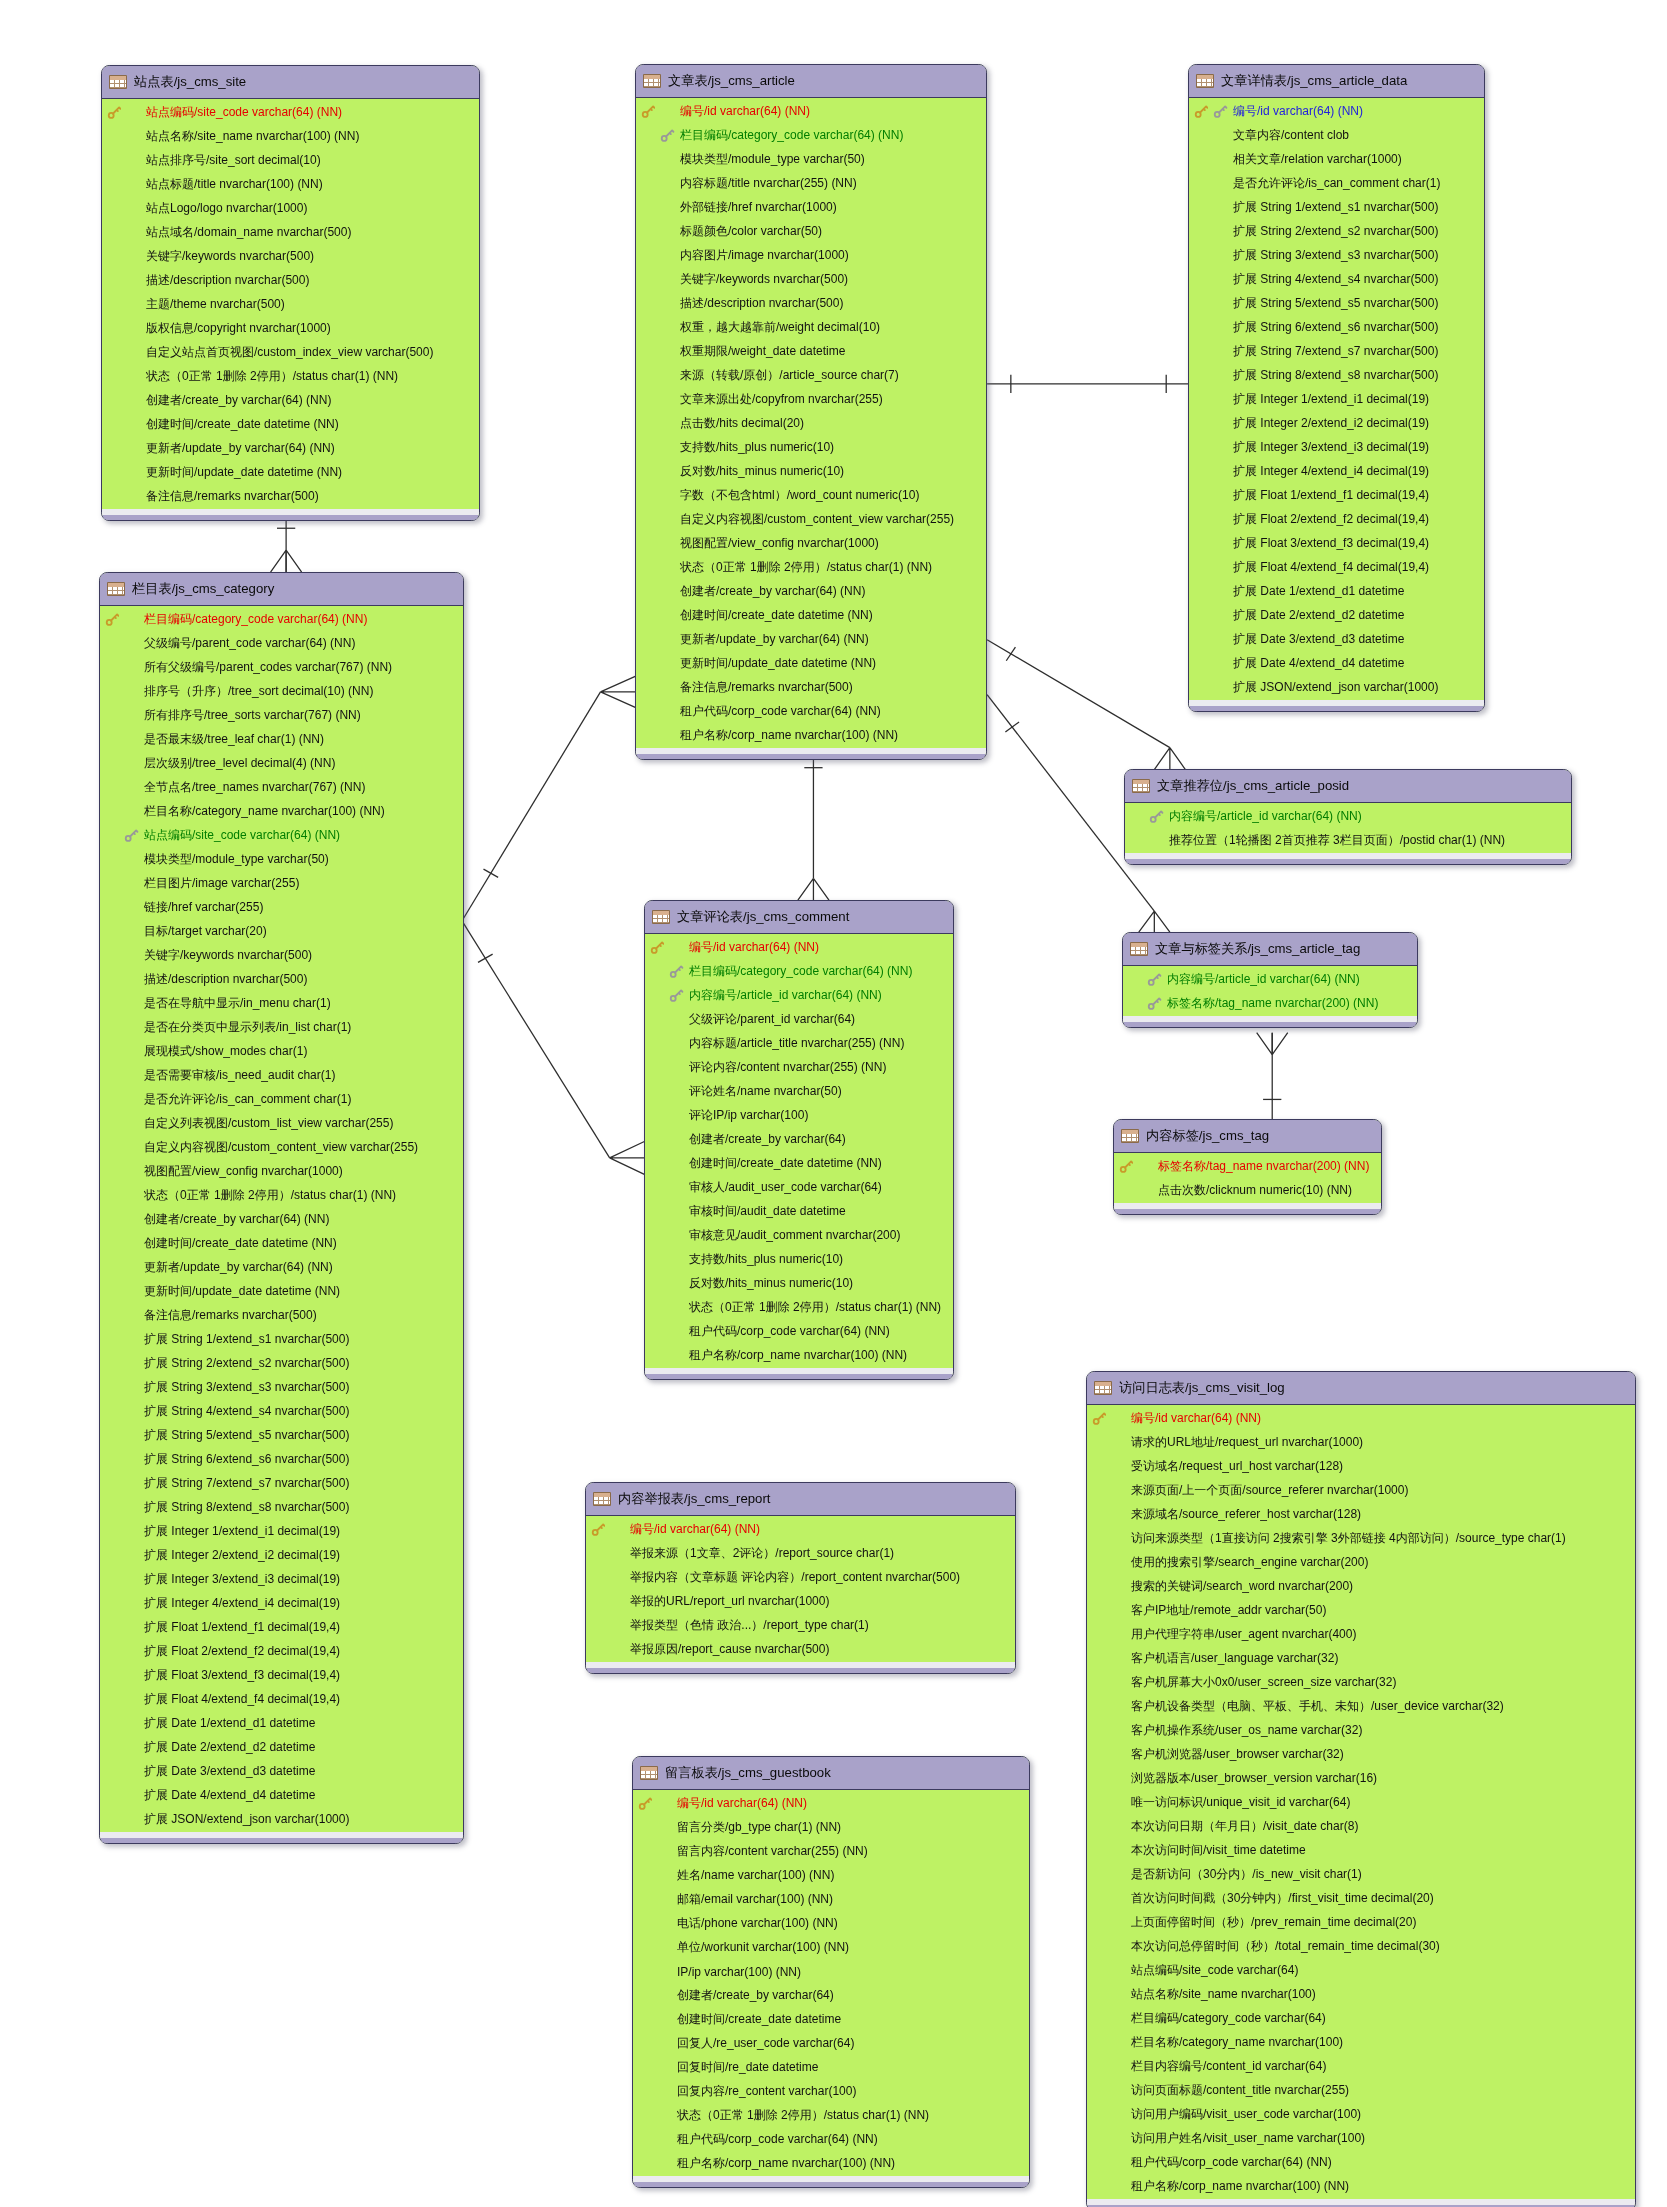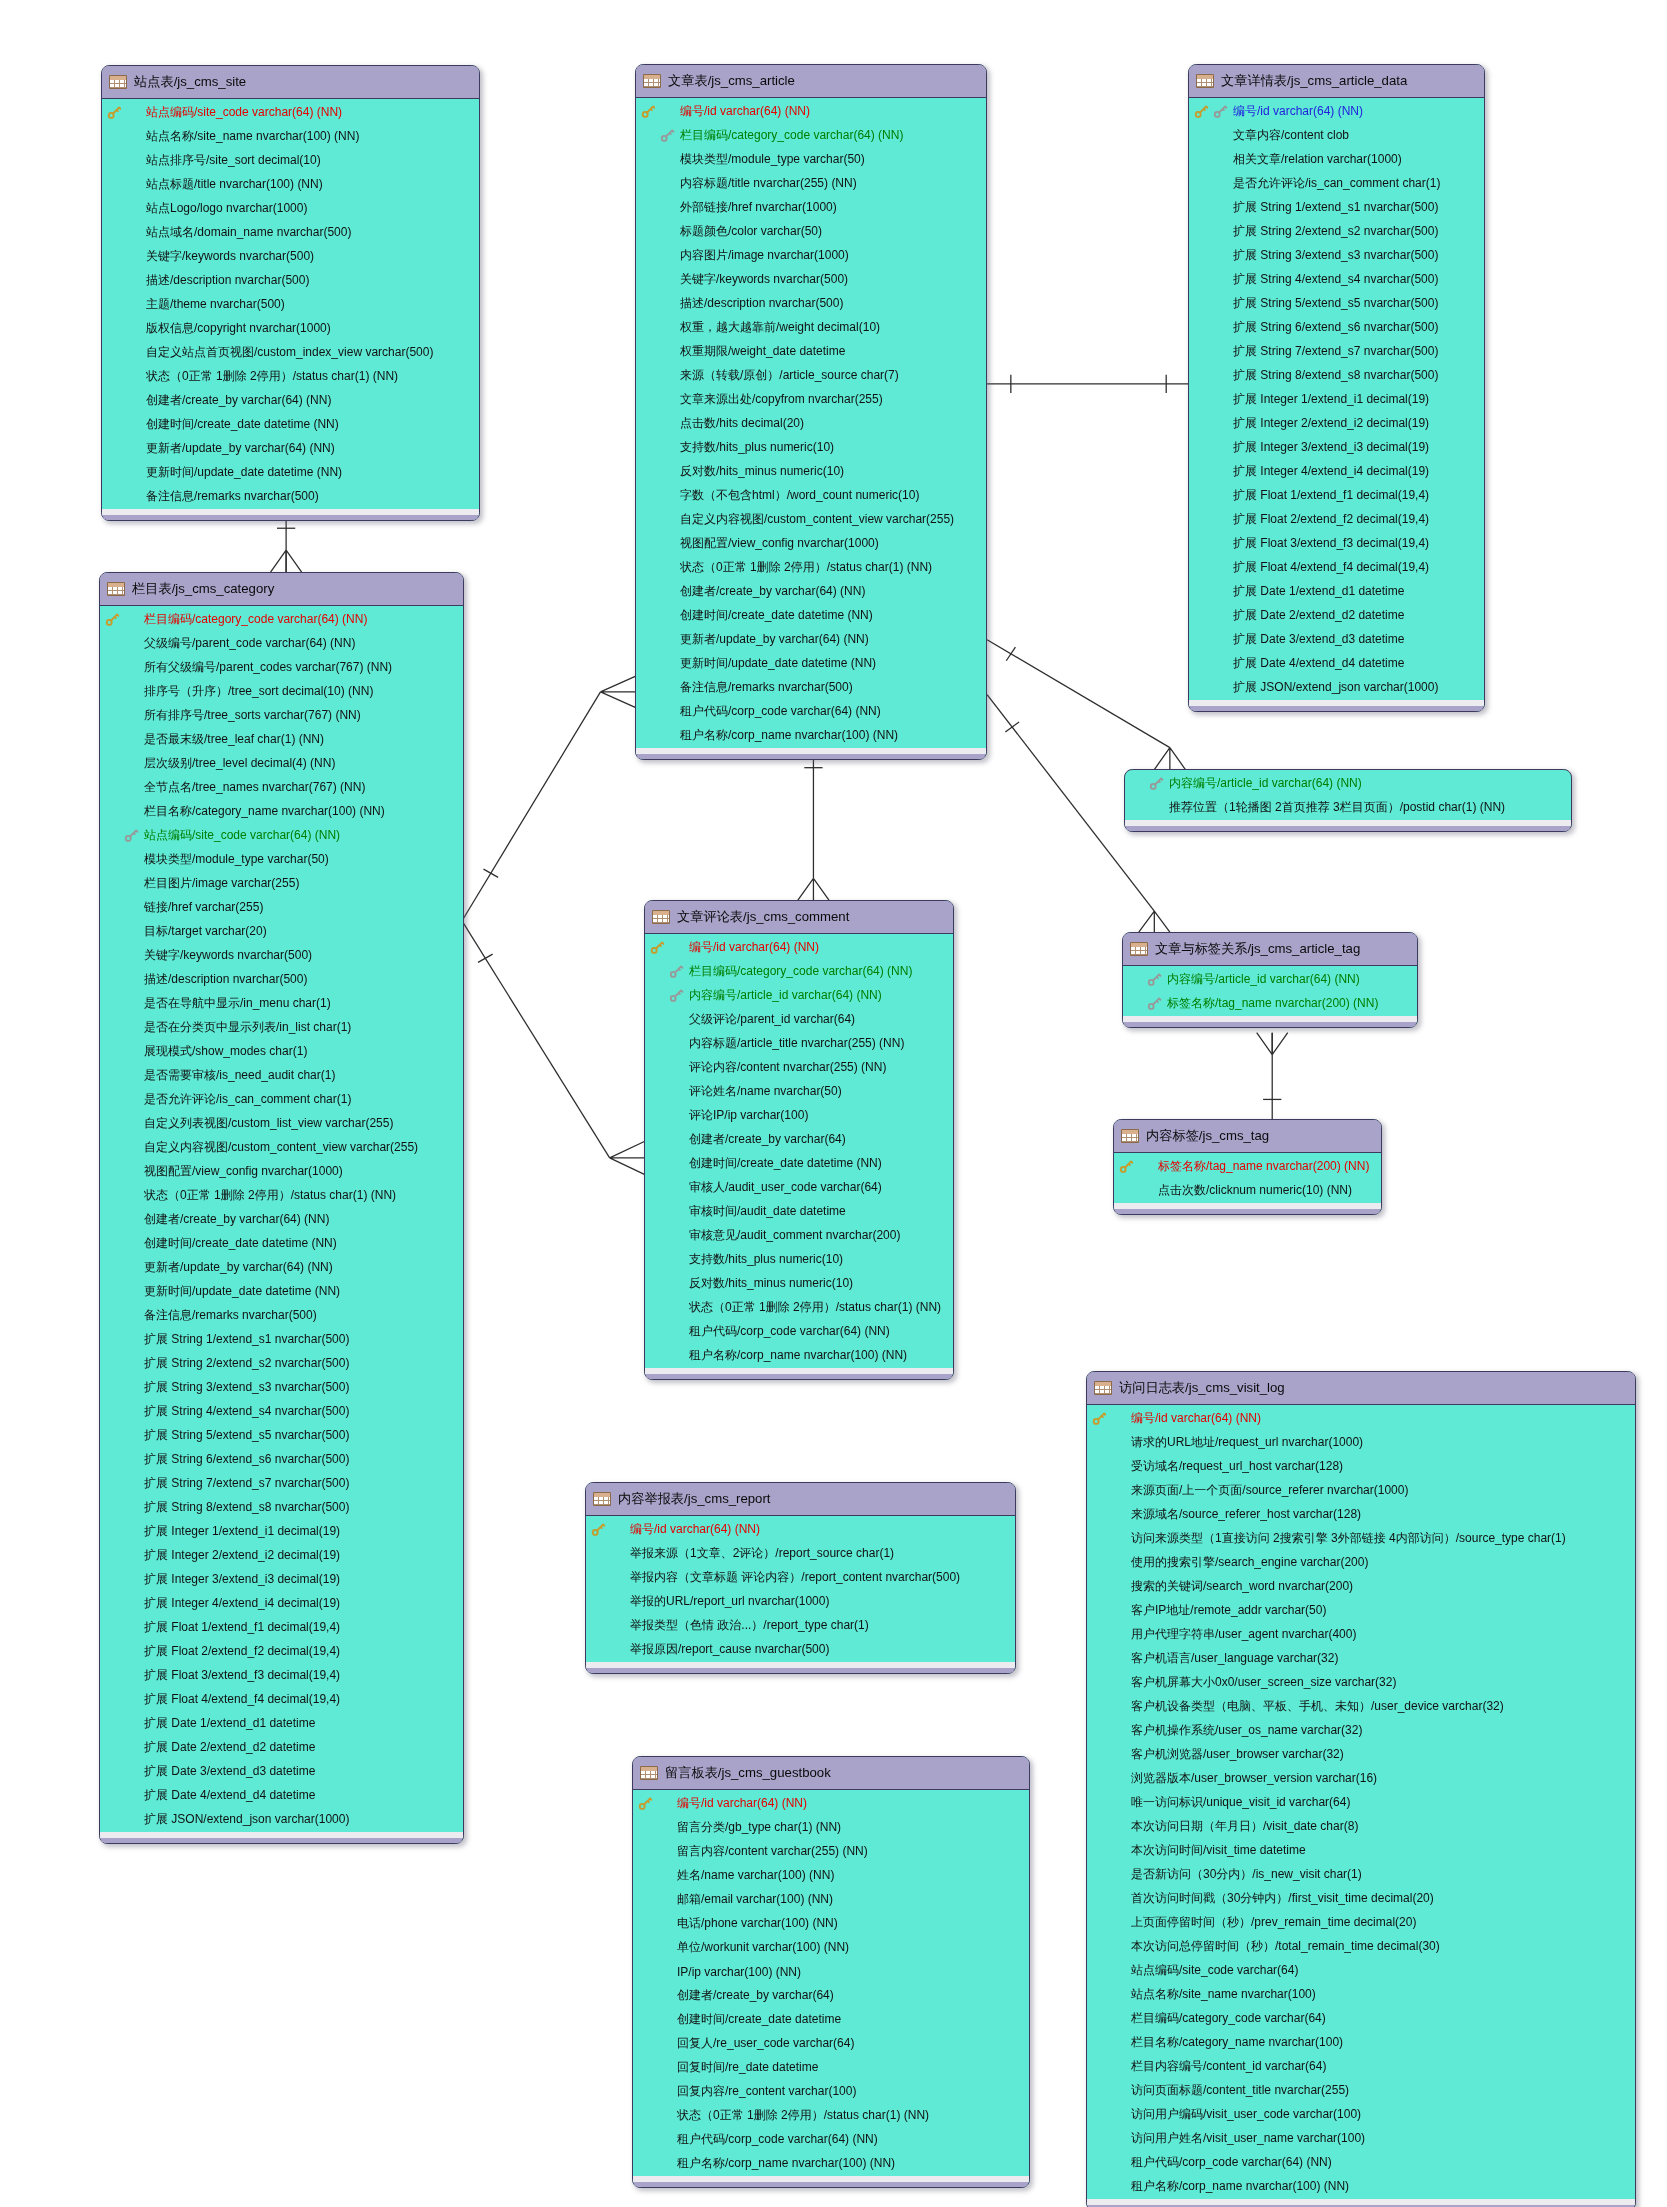--- a/index.html
+++ b/index.html
@@ -16,21 +16,21 @@
     position:relative;
     background:#ffffff;
     font-family:"Liberation Sans","DejaVu Sans",sans-serif;
     overflow:hidden;
   }
   #connector-layer{position:absolute;left:0;top:0;z-index:0;}
   #connector-layer path{stroke:#2e2e2e;stroke-width:1.4;fill:none;}
   #diagram{position:absolute;left:0;top:0;width:100%;height:100%;z-index:1;}
   .entity{
     position:absolute;
-    background:#5eead4;
+    background:#bef264;
     border:1.5px solid var(--line);
     border-radius:8.2px;
     box-shadow:2.7px 2.7px 5.5px rgba(90,90,110,.38);
     box-sizing:border-box;
   }
   .entity-header{
     height:33px;
     background:var(--header-bg);
     border-bottom:1.5px solid var(--line);
     border-radius:6.4px 6.4px 0 0;
@@ -779,20 +779,24 @@
           <span class="field-text">租户代码/corp_code varchar(64) (NN)</span>
         </div>
         <div class="field-row">
           <span class="icon-slot"></span>
           <span class="field-text">租户名称/corp_name nvarchar(100) (NN)</span>
         </div>
       </div>
     <div class="entity-footer"></div>
   </div>
     <div class="entity" style="left: 1124px; top: 769px; width: 448px;">
+    <div class="entity-header">
+      <span class="tbl-icon"></span>
+      <span class="entity-title">文章推荐位/js_cms_article_posid</span>
+    </div>
     <div class="entity-body">
         <div class="field-row fk">
           <span class="icon-slot">
             <span class="key grey"><svg width="14.6" height="14.6" viewBox="0 0 16 16">
                 <g fill="none" stroke="#999999" stroke-width="2" stroke-linecap="round">
                   <circle cx="4.6" cy="11.4" r="2.7"></circle>
                   <path d="M6.7 9.3 L13.3 2.7 M13.3 2.7 l1.4 1.4 M10.6 5.4 l1.3 1.3"></path>
                 </g>
               </svg></span>
           </span>

